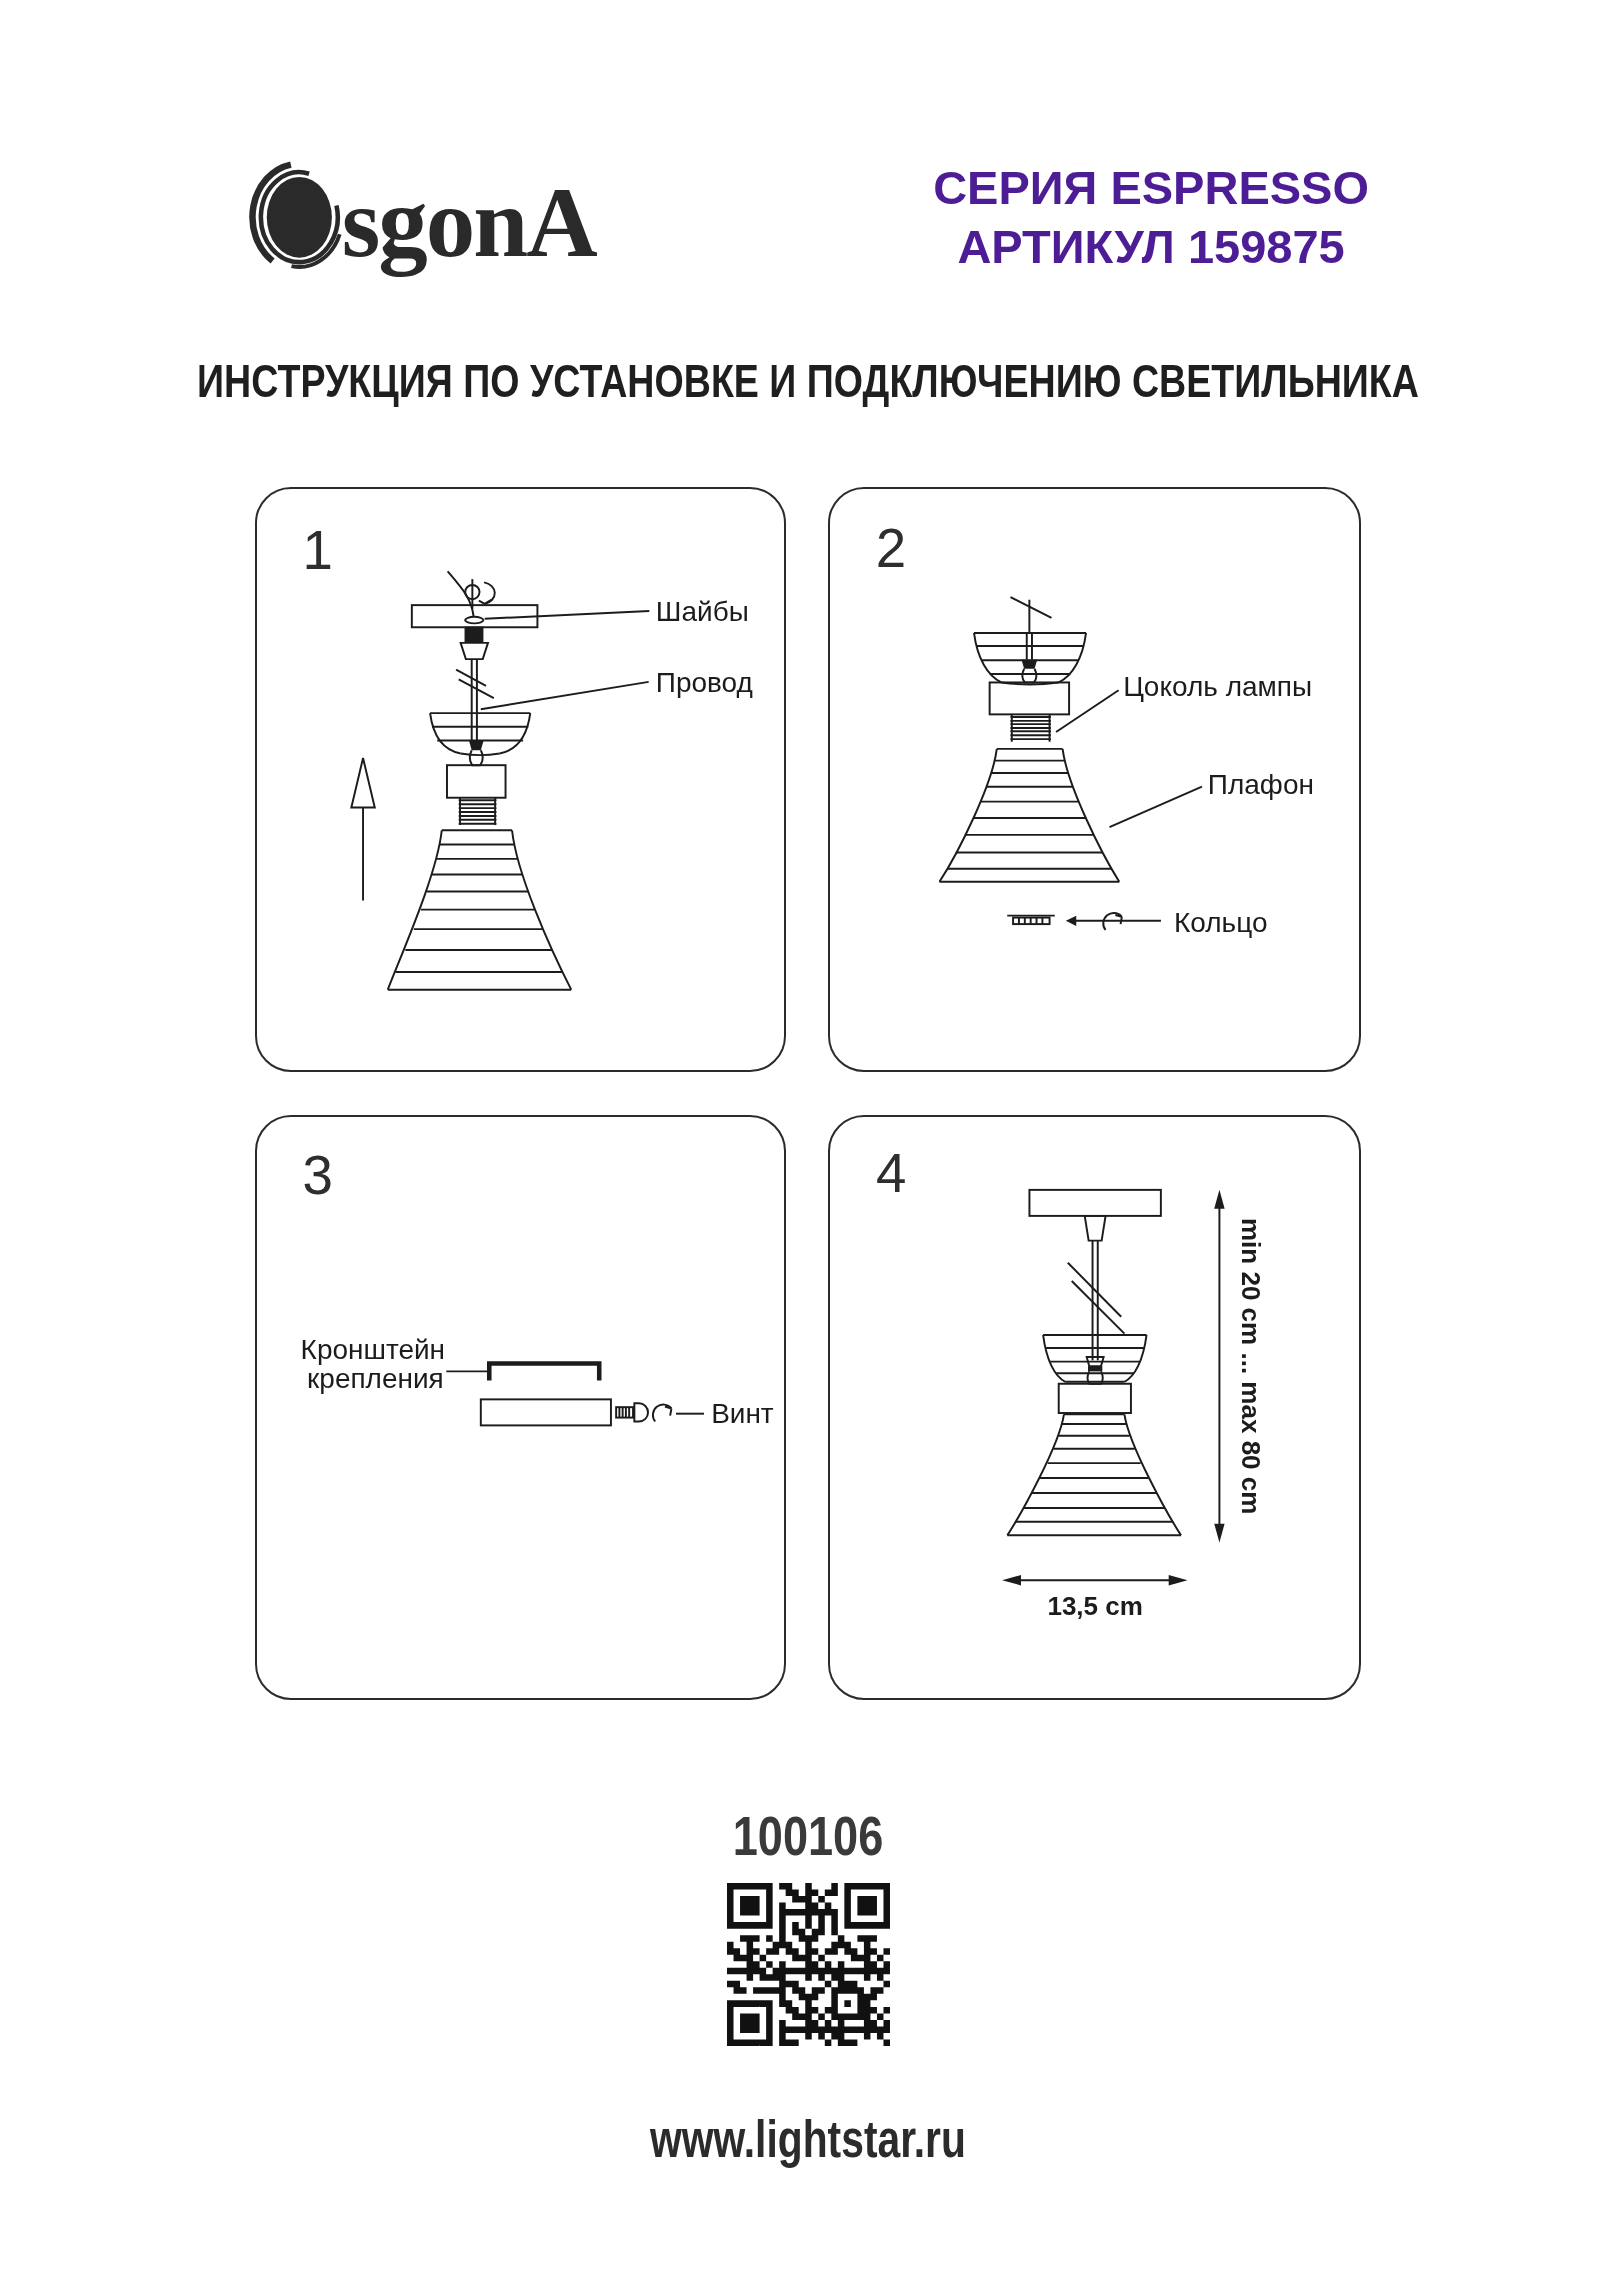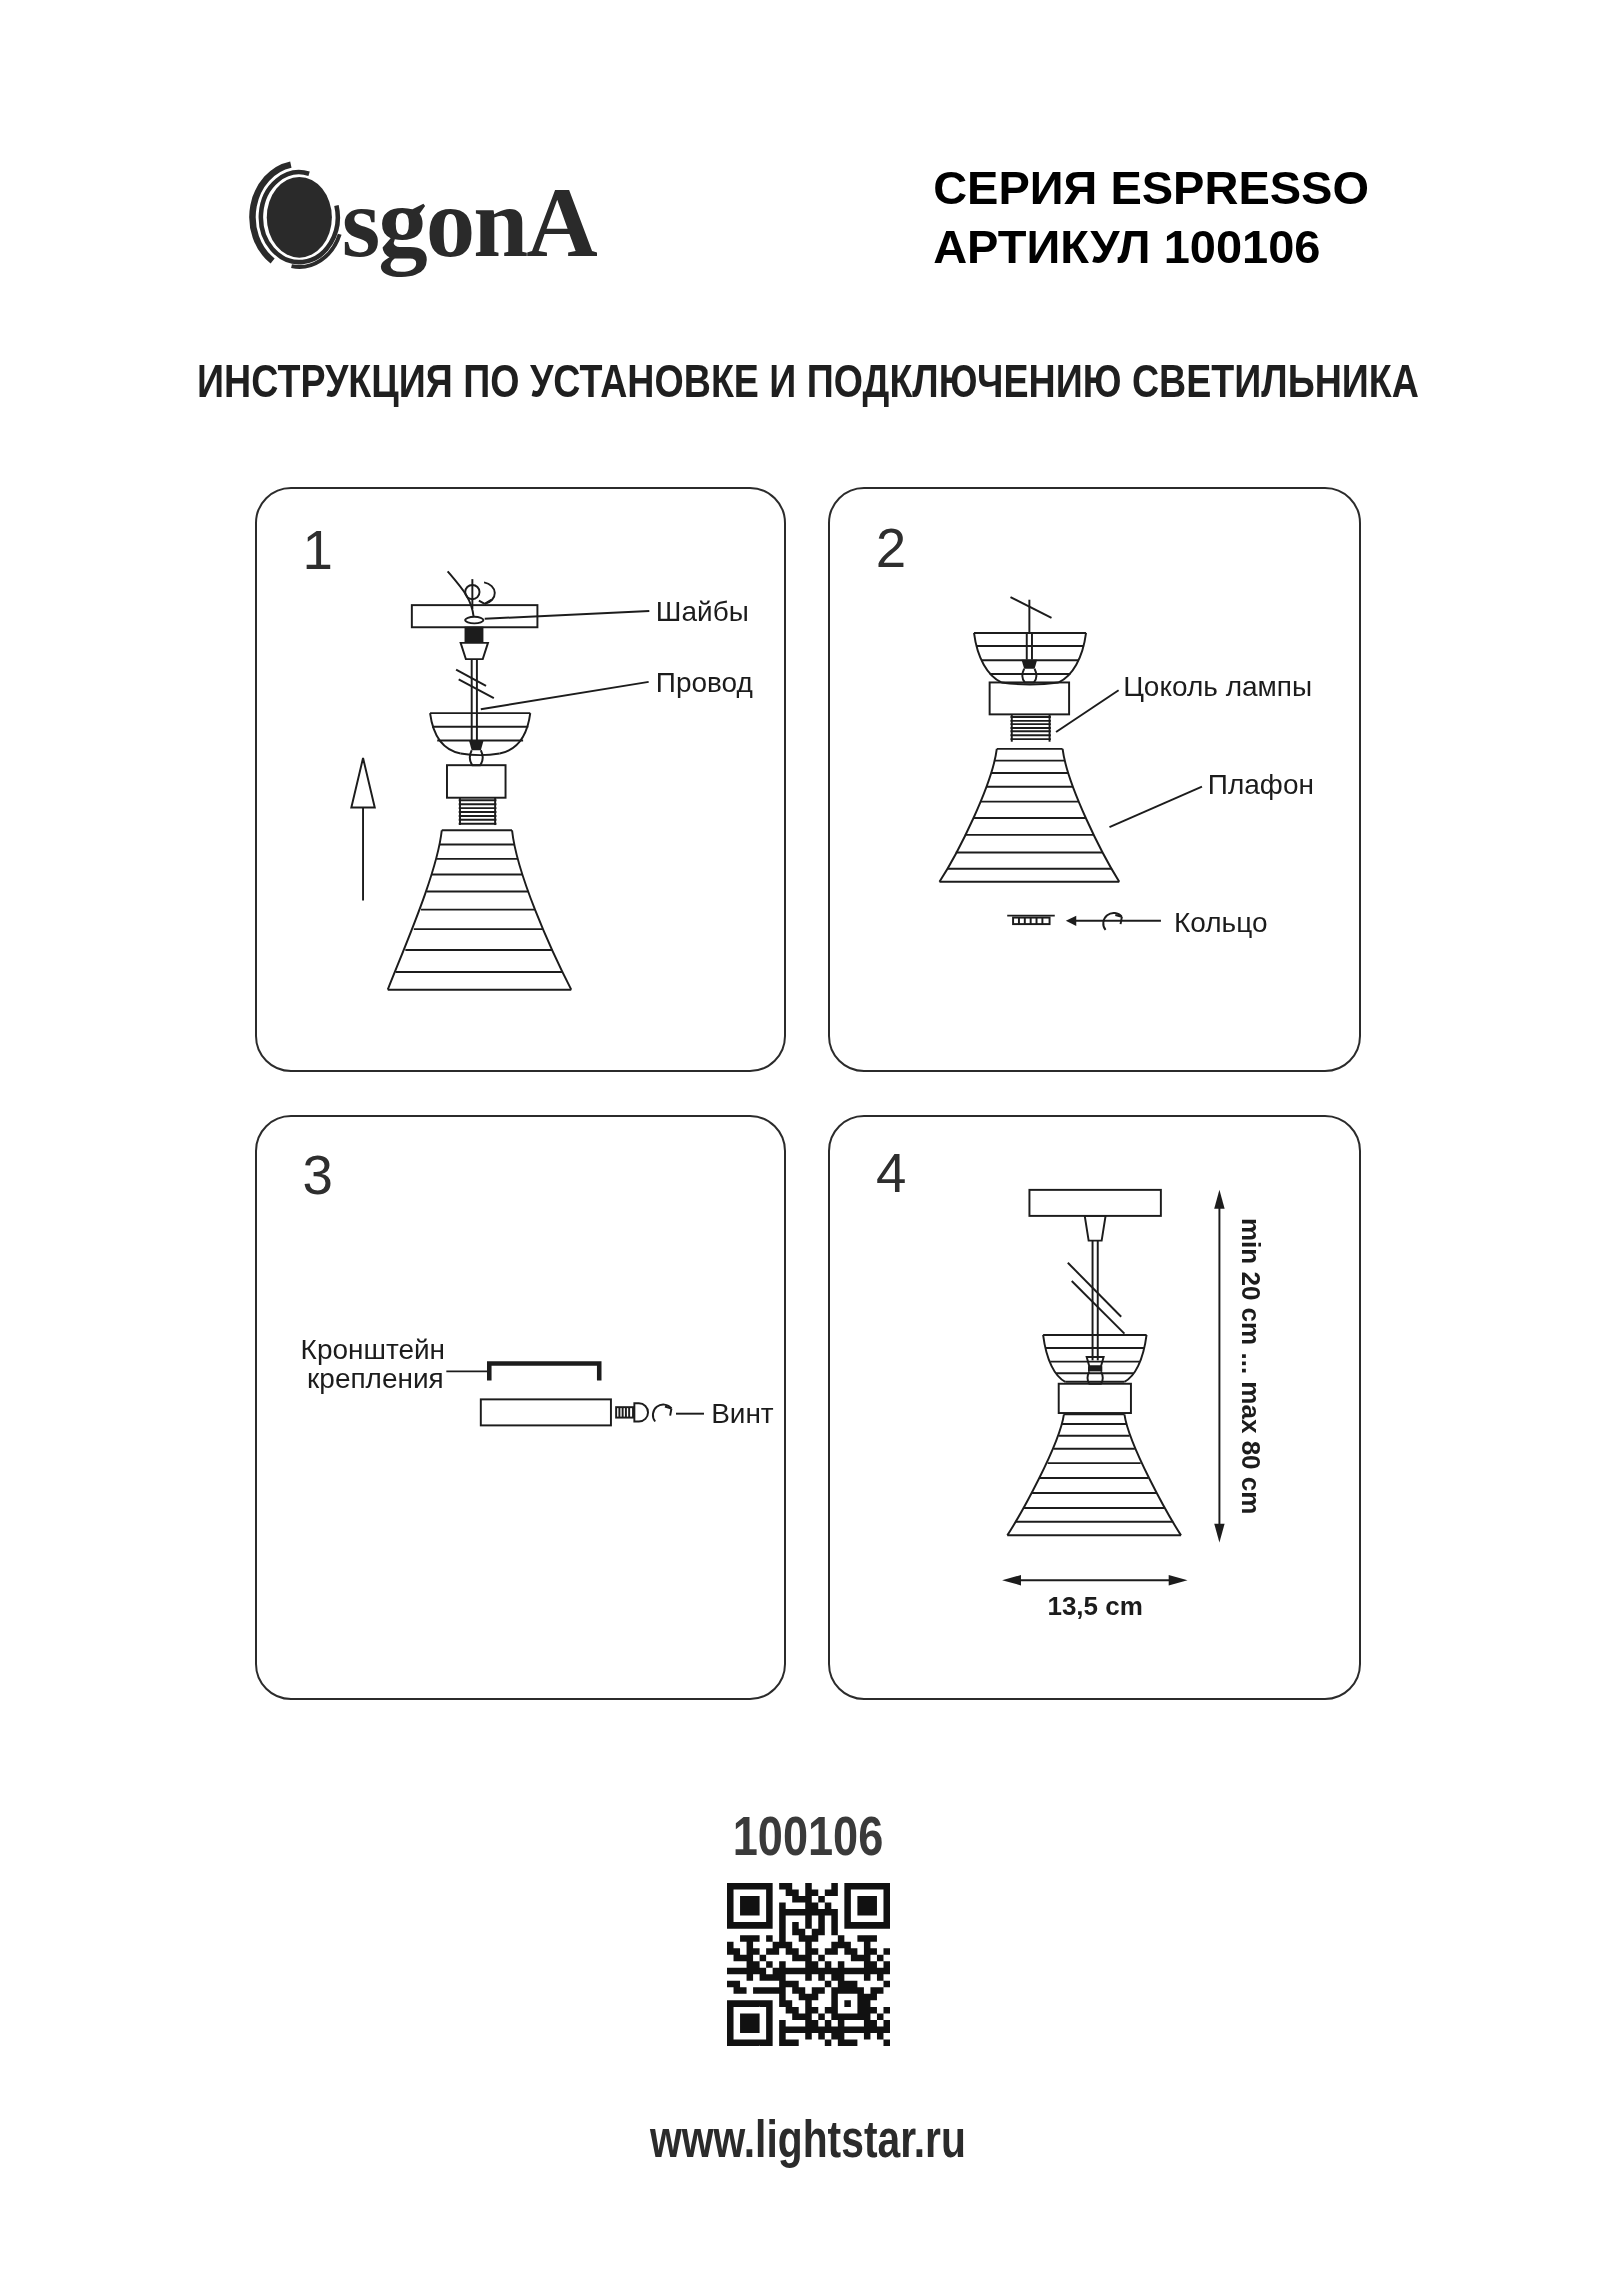--- a/index.html
+++ b/index.html
@@ -2,21 +2,21 @@
 <html style="font-size:10.4px"><head>
 <meta charset="utf-8">
 <style>
   html,body{margin:0;padding:0;background:#ffffff;}
   body{width:1616px;height:2284px;position:relative;font-family:"Liberation Sans",sans-serif;color:#1f1f1f;overflow:hidden;}
 
   .abs{position:absolute;}
 
   
   .logo{left:236px;top:147px;width:378px;height:140px;}
-  .header-right{right:247px;top:158px;text-align:left;font-weight:700;font-size:47px;line-height:59px;color:#000000;letter-spacing:0px;}
+  .header-right{right:247px;top:158px;text-align:center;font-weight:700;font-size:47px;line-height:59px;color:#4c1d95;letter-spacing:0px;}
 
   .main-title{left:0;right:0;top:353px;text-align:center;font-weight:700;font-size:47px;color:#1f1f1f;transform:scaleX(0.80);transform-origin:50% 50%;white-space:nowrap;}
 
   
   .panel{border:2px solid #2b2b2b;border-radius:36px;background:#fff;}
   .p1{left:255px;top:487px;width:527px;height:581px;}
   .p2{left:828px;top:487px;width:529px;height:581px;}
   .p3{left:255px;top:1115px;width:527px;height:581px;}
   .p4{left:828px;top:1115px;width:529px;height:581px;}
   .panel svg{position:absolute;left:0;top:0;width:100%;height:100%;overflow:visible;}
@@ -48,21 +48,21 @@
       <path d="M112,41 A59,69 0 1 0 154,90" stroke="#2a2a2a" stroke-width="7" fill="none"></path>
       <path d="M84,27 A72,82 0 0 0 56,175" stroke="#2a2a2a" stroke-width="10" fill="none"></path>
       <path d="M159,134 A66,76 0 0 1 85,183" stroke="#2a2a2a" stroke-width="6" fill="none"></path>
     </g>
     <text x="162" y="168">sgonA</text>
   </svg>
 </div>
 
 <div class="abs header-right">
   <div>СЕРИЯ ESPRESSO</div>
-  <div>АРТИКУЛ 100106</div>
+  <div>АРТИКУЛ 159875</div>
 </div>
 
 <div class="abs main-title">ИНСТРУКЦИЯ ПО УСТАНОВКЕ И ПОДКЛЮЧЕНИЮ СВЕТИЛЬНИКА</div>
 
 <div class="abs panel p1">
   <svg class="diagram" viewBox="0 0 810 892">
     <text class="num" x="70" y="122">1</text>
 
     <g>
       <line x1="331" y1="138" x2="331" y2="184"></line>

